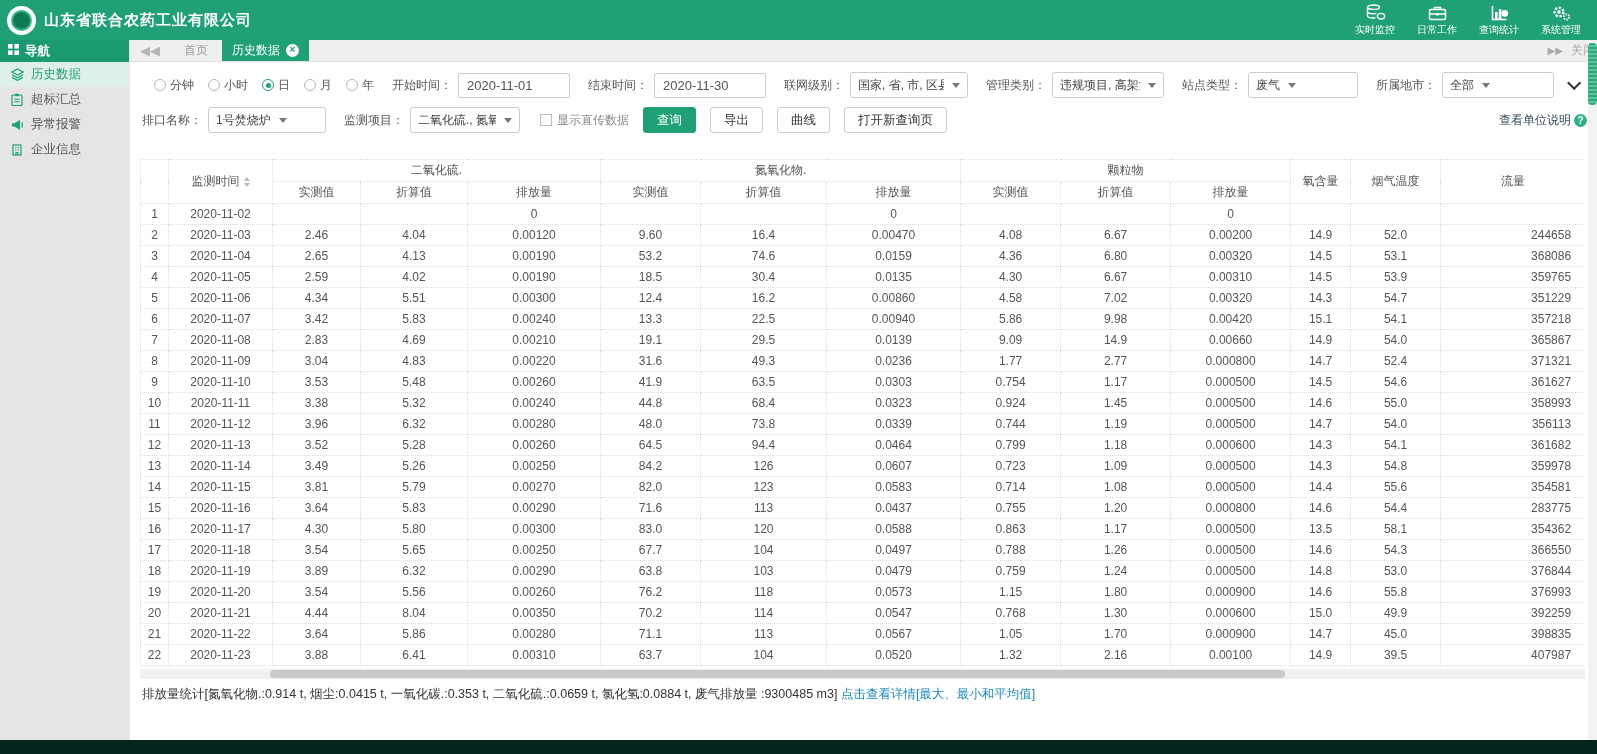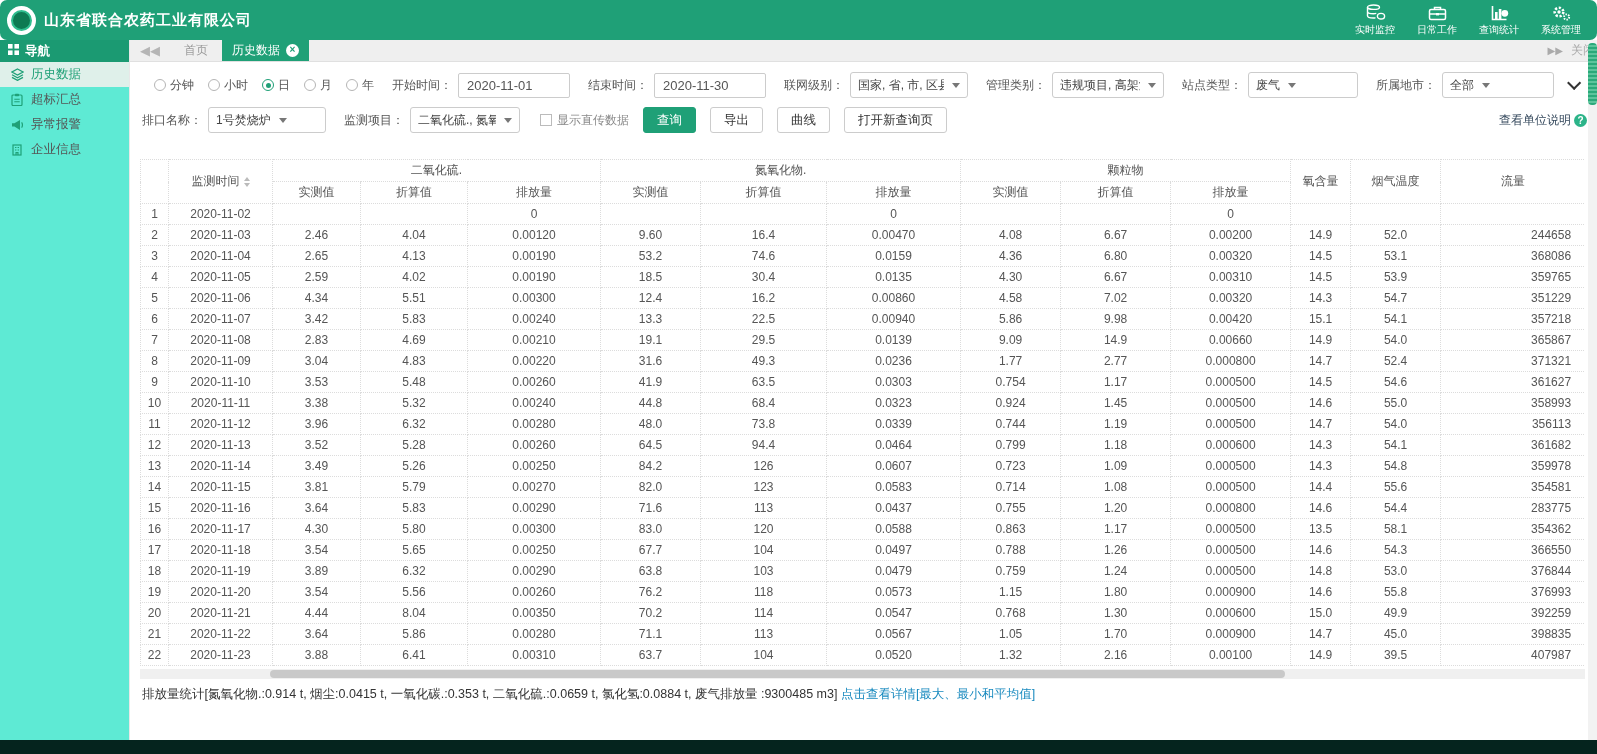--- a/index.html
+++ b/index.html
@@ -3,31 +3,31 @@
 <meta charset="utf-8">
 <style>
   * { box-sizing: border-box; }
   html,body { margin:0; padding:0; }
   body {
     width:1597px; height:754px; overflow:hidden; position:relative;
     font-family:"Liberation Sans","DejaVu Sans",sans-serif;
     font-size:12px; color:#555; background:#fff;
   }
   
-  .topbar { height:40px; background:#1FA077; display:flex; align-items:center; color:#fff;border-radius:7px; }
+  .topbar { height:40px; background:#1FA077; display:flex; align-items:center; color:#fff; }
   .logo { width:29px; height:29px; border-radius:50%; background:#fff; margin:0 8px 0 7px;
           display:flex; align-items:center; justify-content:center; flex:none; }
   .logo-inner { width:21px; height:21px; border-radius:50%; background:#0d7a52; border:2px solid #2fbd8e; }
   .company { font-size:15px; font-weight:bold; letter-spacing:1px; }
   .topnav { margin-left:auto; display:flex; gap:22px; padding-right:16px; }
   .topnav-item { display:flex; flex-direction:column; align-items:center; gap:1px; cursor:pointer; font-size:10px; line-height:15px; }
   .topnav-item .ticon { height:17px; display:flex; align-items:flex-end; }
   
   .layout { display:flex; height:700px; }
-  .sidebar { width:130px; flex:none; background:#5eead4; border-right:1px solid #e8e8e8; }
+  .sidebar { width:130px; flex:none; background:#e5e5e5; border-right:1px solid #e8e8e8; }
   .side-header { height:22px; background:#1B9A72; color:#fff; display:flex; align-items:center; gap:6px;
                  padding-left:8px; font-weight:bold; font-size:12.5px; }
   .side-item { height:25px; display:flex; align-items:center; gap:7px; padding-left:10px; color:#555; cursor:pointer; font-size:12.5px; }
   .side-item.active { background:#DFF0EA; color:#1FA077; }
   .side-item .sicon { width:14px; display:flex; justify-content:center; }
   .main { flex:1; display:flex; flex-direction:column; background:#fff; min-width:0; }
   
   .tabbar { height:22px; background:#EFEFEF; display:flex; align-items:stretch; border-bottom:1px solid #e0e0e0; flex:none; }
   .tab-collapse { color:#b5b5b5; font-size:13px; padding:0 10px; display:flex; align-items:center; cursor:pointer; }
   .tab { padding:0 14px; display:flex; align-items:center; color:#999; cursor:pointer; }

